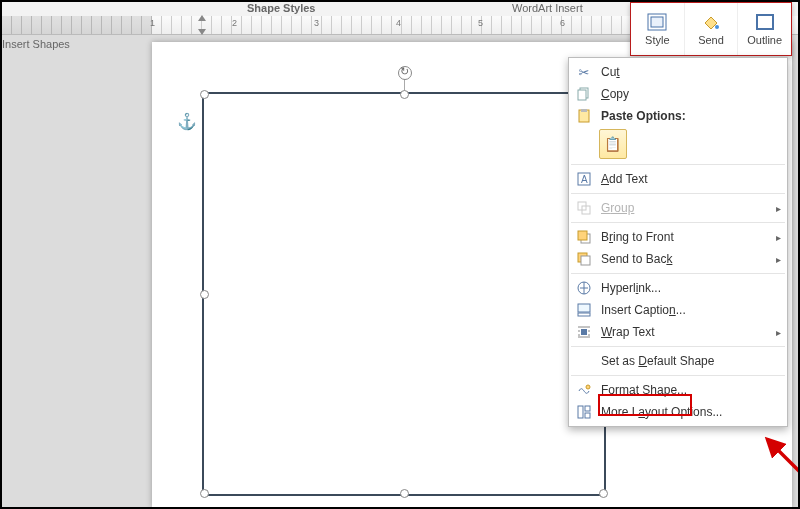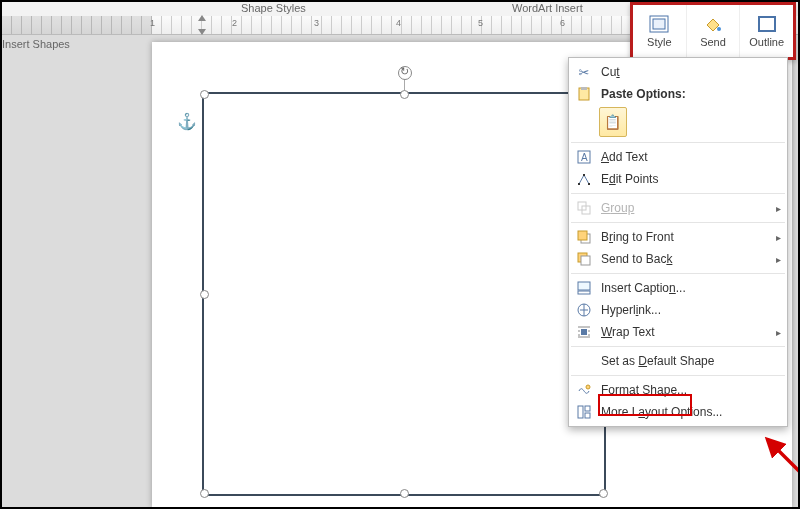--- a/index.html
+++ b/index.html
@@ -111,21 +111,21 @@
     font-size:11px; color:#666;
   }
   .rotate-line{
     position:absolute; left:50%; top:-16px; width:1px; height:16px; background:#aaa;
   }
   
   .minitb {
     position:absolute; left:628px; top:0px;
     width:160px; height:52px;
     background:#fff;
-    border:3px solid #b91c1c;
+    border:1px solid #b91c1c;
     box-shadow:0 2px 5px rgba(0,0,0,0.25);
     display:flex;
   }
   .minitb .btn {
     flex:1;
     display:flex; flex-direction:column; align-items:center; justify-content:center;
     font-size:11px; color:#444;
     border-right:1px solid #eee;
     padding:3px 0;
     cursor:pointer;
@@ -195,21 +195,21 @@
     pointer-events:none;
   }
 </style>
 </head>
 <body>
 
 <div class="frame">
 
   <div class="ribbon-labels">
     <span style="left:0px;margin-top:36px;">Insert Shapes</span>
-    <span style="left:239px;">Shape Styles</span>
+    <span style="left:245px;font-weight:bold;">Shape Styles</span>
     <span style="left:510px;">WordArt Insert</span>
     <span style="left:755px;">Text</span>
   </div>
 
   <div class="ruler">
     <div class="shade" style="left:0; width:150px;"></div>
     <span class="num" style="left:148px;">1</span>
     <span class="num" style="left:230px;">2</span>
     <span class="num" style="left:312px;">3</span>
     <span class="num" style="left:394px;">4</span>
@@ -263,20 +263,29 @@
       </div>
       <span>Outline</span>
     </div>
   </div>
 
   <div class="ctx">
     <div class="item">
       <span class="ic">✂</span>
       <span class="lbl">Cu<span class="acc">t</span></span>
     </div>
+    <div class="item">
+      <span class="ic">
+        <svg width="14" height="14">
+            <rect x="3" y="1" width="8" height="10" fill="#fff" stroke="#8aa"></rect>
+            <rect x="1" y="3" width="8" height="10" fill="#fff" stroke="#8aa"></rect>
+          </svg>
+      </span>
+      <span class="lbl"><span class="acc">C</span>opy</span>
+    </div>
     <div class="item noh" style="font-weight:600;">
       <span class="ic">
         <svg width="14" height="14">
             <rect x="2" y="1" width="10" height="12" fill="#ffe9a3" stroke="#c89b2c"></rect>
             <rect x="4" y="0" width="6" height="3" fill="#bbb"></rect>
           </svg>
       </span>
       <span class="lbl">Paste Options:</span>
     </div>
     <div class="paste-row noh">
@@ -285,31 +294,20 @@
     <div class="sep"></div>
     <div class="item">
       <span class="ic">
         <svg width="14" height="14">
             <rect x="1" y="1" width="12" height="12" fill="none" stroke="#5a7aa6"></rect>
             <text x="4" y="11" font-size="10" fill="#5a7aa6">A</text>
           </svg>
       </span>
       <span class="lbl"><span class="acc">A</span>dd Text</span>
     </div>
-    <div class="item">
-      <span class="ic">
-        <svg width="14" height="14">
-            <path d="M2 12 L7 3 L12 12" fill="none" stroke="#5a7aa6"></path>
-            <rect x="1" y="11" width="2" height="2" fill="#333"></rect>
-            <rect x="6" y="2" width="2" height="2" fill="#333"></rect>
-            <rect x="11" y="11" width="2" height="2" fill="#333"></rect>
-          </svg>
-      </span>
-      <span class="lbl">E<span class="acc">d</span>it Points</span>
-    </div>
     <div class="sep"></div>
     <div class="item disabled">
       <span class="ic">
         <svg width="14" height="14">
             <rect x="1" y="1" width="8" height="8" fill="none" stroke="#ccc"></rect>
             <rect x="5" y="5" width="8" height="8" fill="none" stroke="#ccc"></rect>
           </svg>
       </span>
       <span class="lbl"><span class="acc">G</span>roup</span>
       <span class="arrow">▸</span>
@@ -332,34 +330,34 @@
             <rect x="4" y="4" width="9" height="9" fill="#fff" stroke="#999"></rect>
           </svg>
       </span>
       <span class="lbl">Send to Bac<span class="acc">k</span></span>
       <span class="arrow">▸</span>
     </div>
     <div class="sep"></div>
     <div class="item">
       <span class="ic">
         <svg width="14" height="14">
+            <circle cx="7" cy="7" r="6" fill="none" stroke="#5a7aa6"></circle>
+            <path d="M3 7h8M7 1v12" stroke="#5a7aa6" fill="none"></path>
+          </svg>
+      </span>
+      <span class="lbl">Hyperl<span class="acc">i</span>nk...</span>
+    </div>
+    <div class="item">
+      <span class="ic">
+        <svg width="14" height="14">
             <rect x="1" y="1" width="12" height="8" fill="#eef8ff" stroke="#5a7aa6"></rect>
             <rect x="1" y="10" width="12" height="3" fill="#fff" stroke="#5a7aa6"></rect>
           </svg>
       </span>
       <span class="lbl">Insert Captio<span class="acc">n</span>...</span>
-    </div>
-    <div class="item">
-      <span class="ic">
-        <svg width="14" height="14">
-            <circle cx="7" cy="7" r="6" fill="none" stroke="#5a7aa6"></circle>
-            <path d="M3 7h8M7 1v12" stroke="#5a7aa6" fill="none"></path>
-          </svg>
-      </span>
-      <span class="lbl">Hyperl<span class="acc">i</span>nk...</span>
     </div>
     <div class="item">
       <span class="ic">
         <svg width="14" height="14">
             <rect x="4" y="4" width="6" height="6" fill="#5a7aa6"></rect>
             <path d="M1 2h12M1 6h2M11 6h2M1 10h2M11 10h2M1 12h12" stroke="#888"></path>
           </svg>
       </span>
       <span class="lbl"><span class="acc">W</span>rap Text</span>
       <span class="arrow">▸</span>

